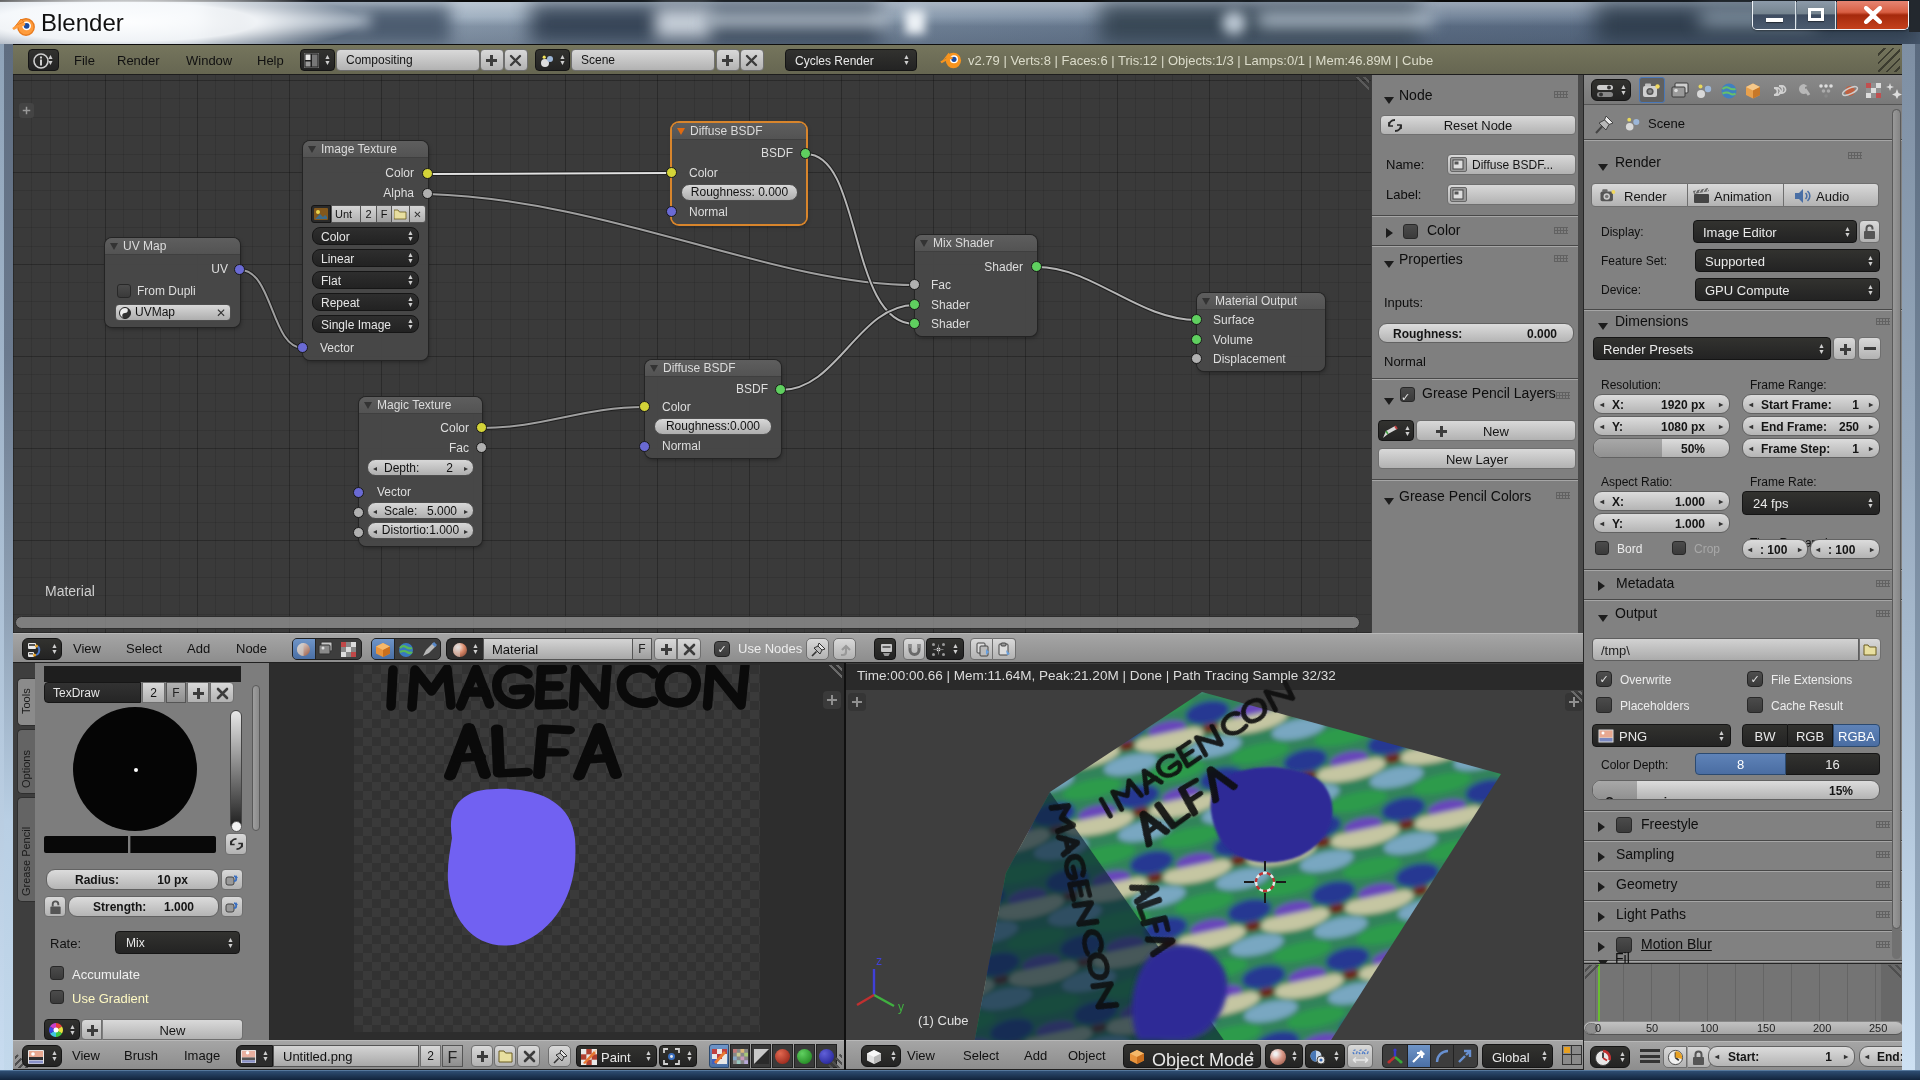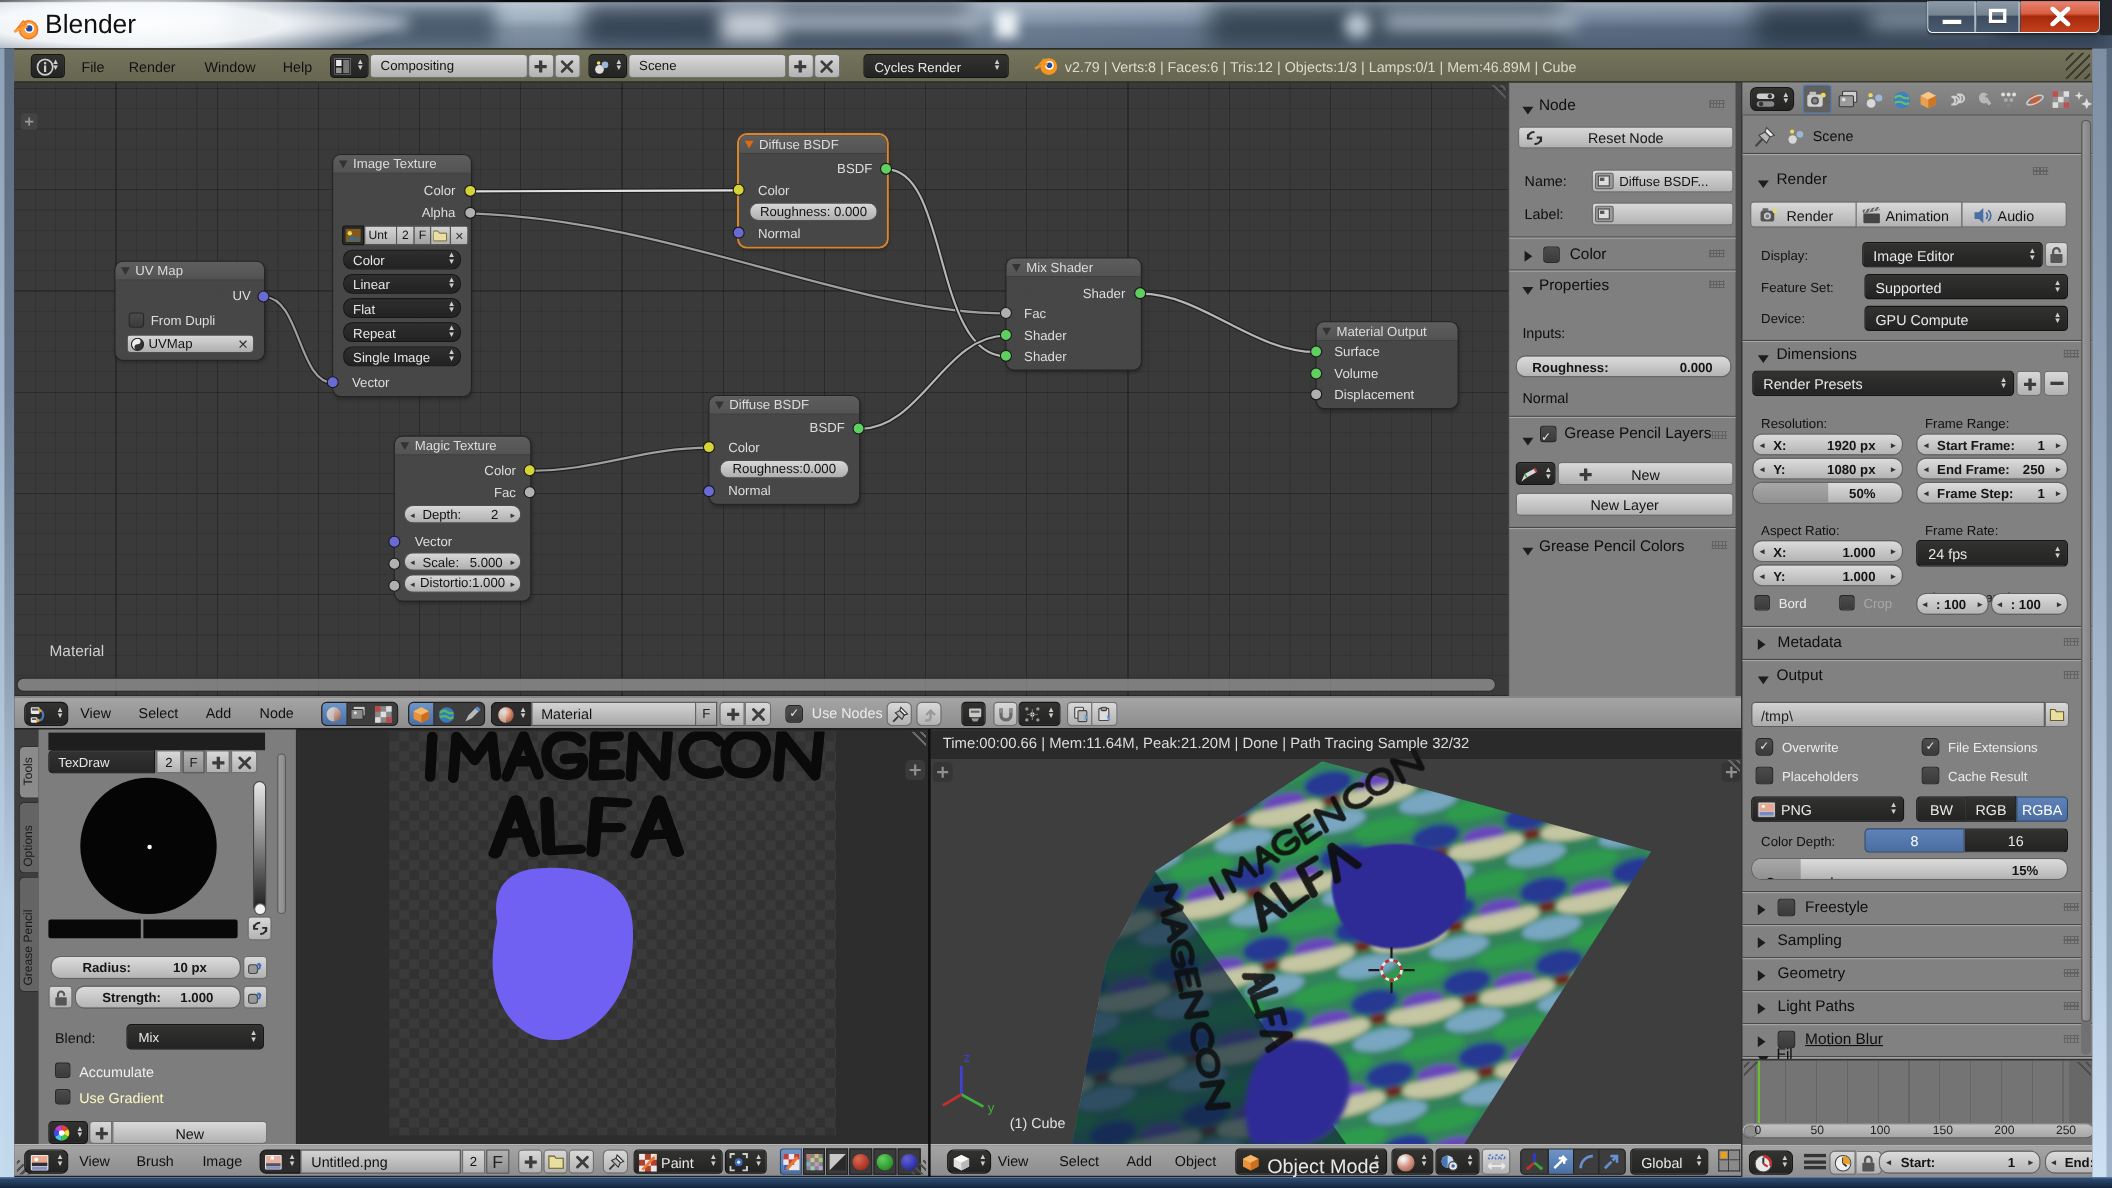--- a/index.html
+++ b/index.html
@@ -612,21 +612,21 @@
           </svg></div>
     <div class="pill abs" style="left:33px;top:233px;width:151px;height:21px;">
           <span style="position:absolute;left:24px;top:3px;">Strength:</span>
           <span style="position:absolute;right:24px;top:3px;">1.000</span>
         </div>
     <div class="abs lt" style="left:186px;top:233px;width:22px;height:21px;"><svg style="margin:3px 0 0 3px" width="14" height="14" viewBox="0 0 14 14">
             <rect x="1" y="4" width="8" height="8" rx="2" fill="#999" stroke="#444"></rect>
             <path d="M9 8 C12 8 12 4 9 3" stroke="#3a6fc0" stroke-width="1.8" fill="none"></path>
             <path d="M11 2 L13 5 L10 5Z" fill="#3a6fc0"></path>
           </svg></div>
-    <div class="abs" style="left:15px;top:273px;color:#111;font-size:13px;">Blend:</div>
+    <div class="abs" style="left:15px;top:273px;color:#111;font-size:13px;">Rate:</div>
     <div class="dk abs" style="left:80px;top:268px;width:125px;height:23px;">
           <div style="padding:4px 0 0 10px;">Mix</div>
           <div class="arr2" style="right:5px;">▲<br>▼</div>
         </div>
     <div class="ck" style="left:15px;top:303px;"></div>
         <div class="abs" style="left:37px;top:304px;color:#f0f0f0;font-size:13px;">Accumulate</div>
     <div class="ck" style="left:15px;top:327px;"></div>
         <div class="abs" style="left:37px;top:328px;color:#fef9c3;font-size:13px;">Use Gradient</div>
     <div class="abs dk" style="left:9px;top:356px;width:36px;height:21px;">
       <svg style="position:absolute;left:3px;top:2px" width="16" height="16" viewBox="0 0 16 16">

